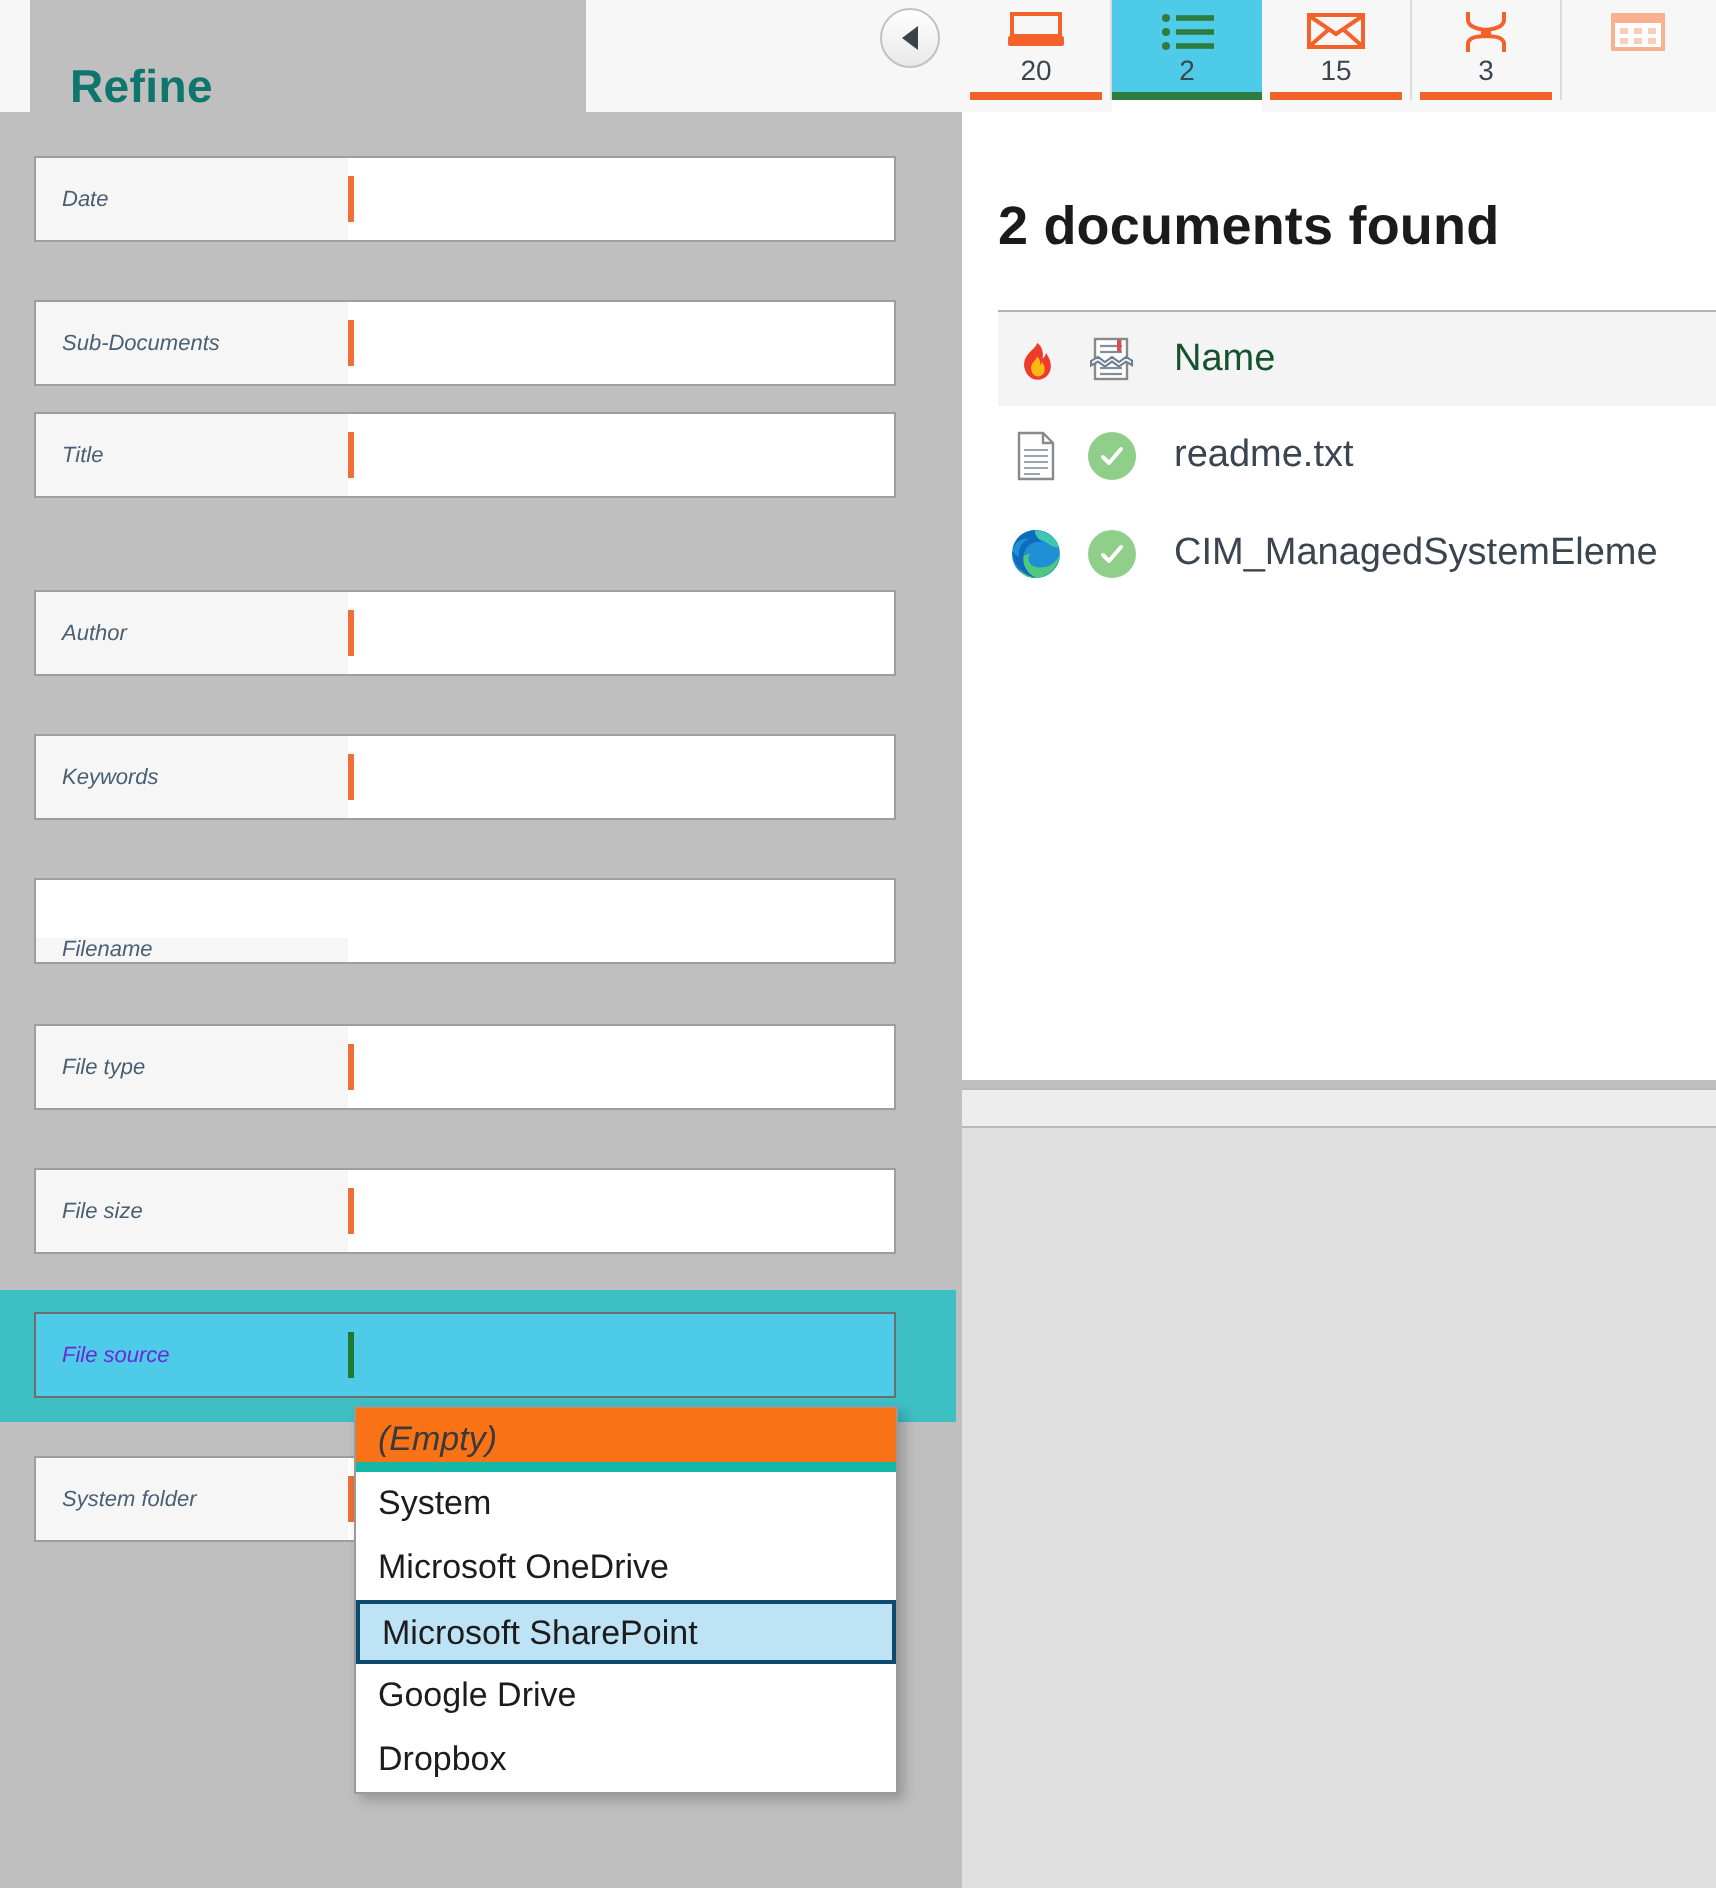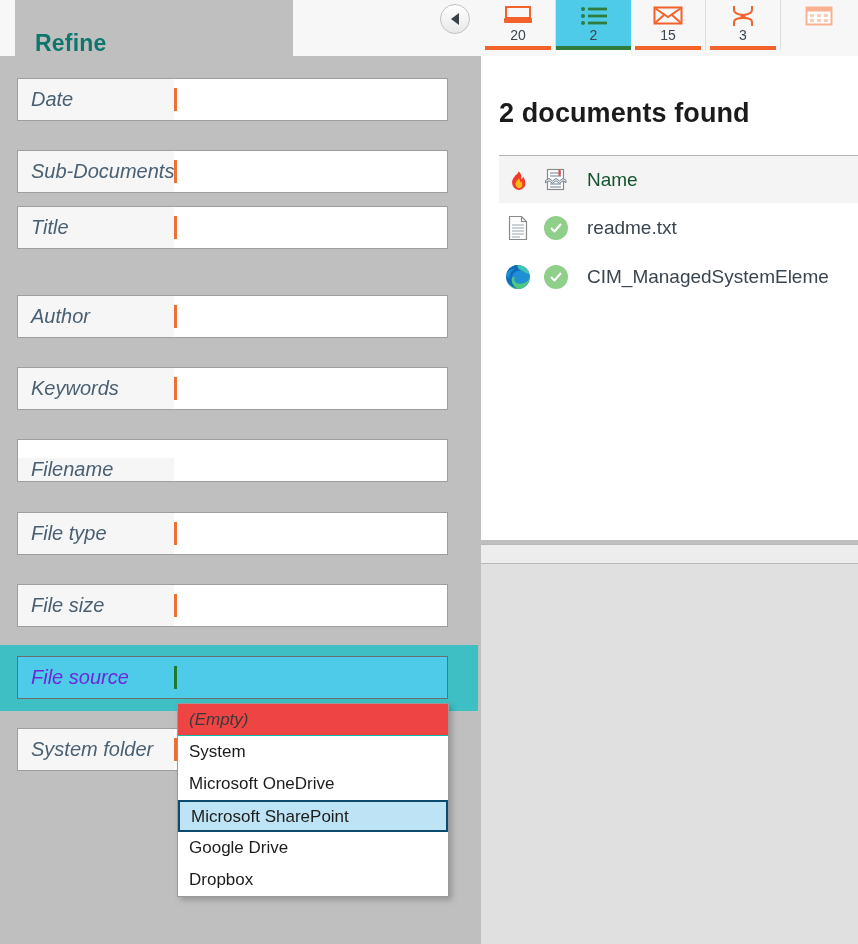--- a/index.html
+++ b/index.html
@@ -48,21 +48,21 @@
     box-sizing:border-box;
     border:1px solid #9e9e9e;
     background:#ffffff;
     display:flex;align-items:stretch;
   }
   .field-label{
     width:156px;flex:0 0 156px;
     background:#f6f6f6;
     display:flex;align-items:center;
     padding-left:13px;box-sizing:border-box;
-    font-style:italic;font-size:20px;color:#4a6072;
+    font-style:italic;font-size:11px;color:#4a6072;
     font-family:"Liberation Sans", sans-serif;
     white-space:nowrap;overflow:hidden;
   }
   .caret-bar{
     flex:0 0 3px;width:3px;background:#ef7035;
     margin:9px 0;
   }
   .field-value{
     flex:1 1 auto;background:#ffffff;position:relative;
     display:flex;align-items:center;padding-left:9px;
@@ -91,22 +91,22 @@
     box-shadow:3px 3px 6px rgba(0,0,0,.22);
     z-index:40;
   }
   .dd-option{
     height:32px;line-height:32px;
     padding-left:11px;box-sizing:border-box;
     font-size:17px;color:#1c1c1c;
     white-space:nowrap;cursor:default;
   }
   .dd-option.empty{
-    font-style:italic;color:#3a3a3a;background:#ef4444;
-    border-bottom:1px solid #14b8a6;
+    font-style:italic;color:#3a3a3a;background:#f97316;
+    border-bottom:5px solid #14b8a6;
   }
   .dd-option.selected{
     background:#bde3f5;
     border:2px solid #0c4a6e;
     box-sizing:border-box;
     height:32px;line-height:30px;
   }
 
   
   #right-panel{

